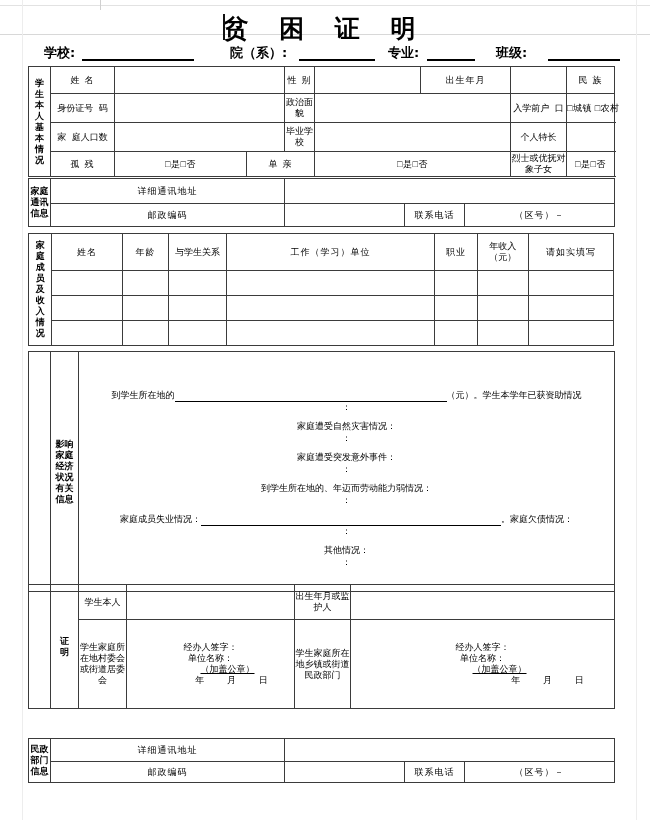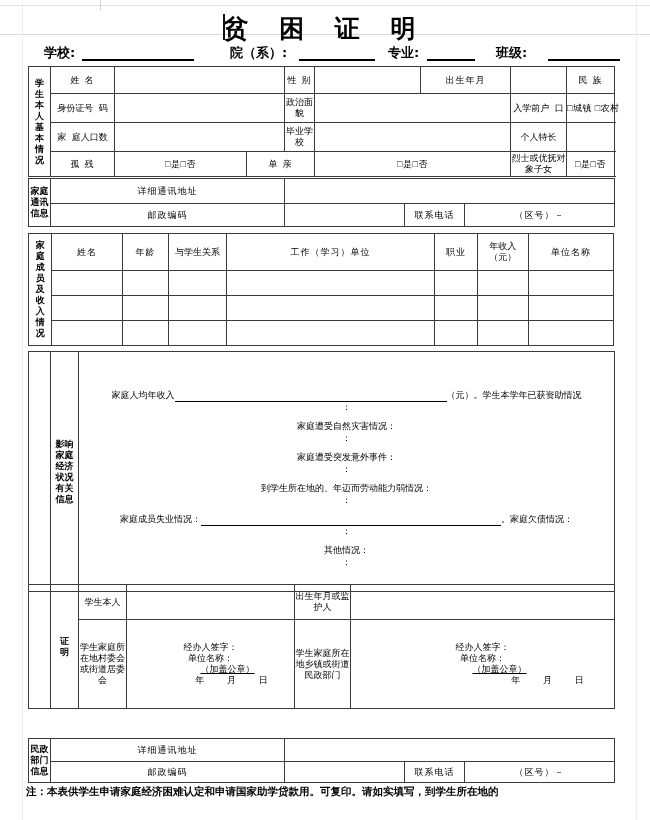--- a/index.html
+++ b/index.html
@@ -215,21 +215,21 @@
             <span>入</span>
             <span>情</span>
             <span>况</span>
       </td>
       <td style="height:36px" class="lbltxt">姓名</td>
       <td class="lbltxt">年龄</td>
       <td class="lbltxt2"><span>与学生</span><span>关系</span></td>
       <td class="lbltxt">工作（学习）单位</td>
       <td class="lbltxt">职业</td>
       <td class="lbltxt2"><span>年收</span><span>入（元</span><span>）</span></td>
-      <td class="lbltxt">单位名称</td>
+      <td class="lbltxt">请如实填写</td>
     </tr>
     <tr>
       <td style="height:24px"></td>
       <td></td>
       <td></td>
       <td></td>
       <td></td>
       <td></td>
       <td></td>
     </tr>
@@ -266,21 +266,21 @@
       <td class="vlabel">
         <span>影响</span>
             <span>家庭</span>
             <span>经济</span>
             <span>状况</span>
             <span>有关</span>
             <span>信息</span>
       </td>
       <td class="lft" style="height:233px;padding-top:6px">
         <div class="econ-line">
-          <span>家庭人均年收入</span><span class="ul-inline" style="width:272px"></span><span>（元）。学生本学年已获资助情况</span>
+          <span>到学生所在地的</span><span class="ul-inline" style="width:272px"></span><span>（元）。学生本学年已获资助情况</span>
         </div>
         <div class="econ-dot">：</div>
         <div class="econ-line">家庭遭受自然灾害情况：</div>
         <div class="econ-dot">：</div>
         <div class="econ-line">家庭遭受突发意外事件：</div>
         <div class="econ-dot">：</div>
         <div class="econ-line">到学生所在地的、年迈而劳动能力弱情况：</div>
         <div class="econ-dot">：</div>
         <div class="econ-line">
           <span>家庭成员失业情况：</span><span class="ul-inline" style="width:300px"></span><span>。家庭欠债情况：</span>
@@ -359,18 +359,17 @@
     <tr>
       <td colspan="2" style="height:20px" class="lbltxt">邮政编码</td>
       <td></td>
       <td class="lbltxt">联系电话</td>
       <td class="lbltxt">（区号）－</td>
     </tr>
   </tbody>
     </table>
 
   <div class="note">
-    <div>注：本表供学生申请家庭经济困难认定和申请国家助学贷款用。可复印。请如实填写，到学生所在地的</div>
   </div>
 
   <div class="wm-pink"></div>
 
 </div>
 
 </body></html>

